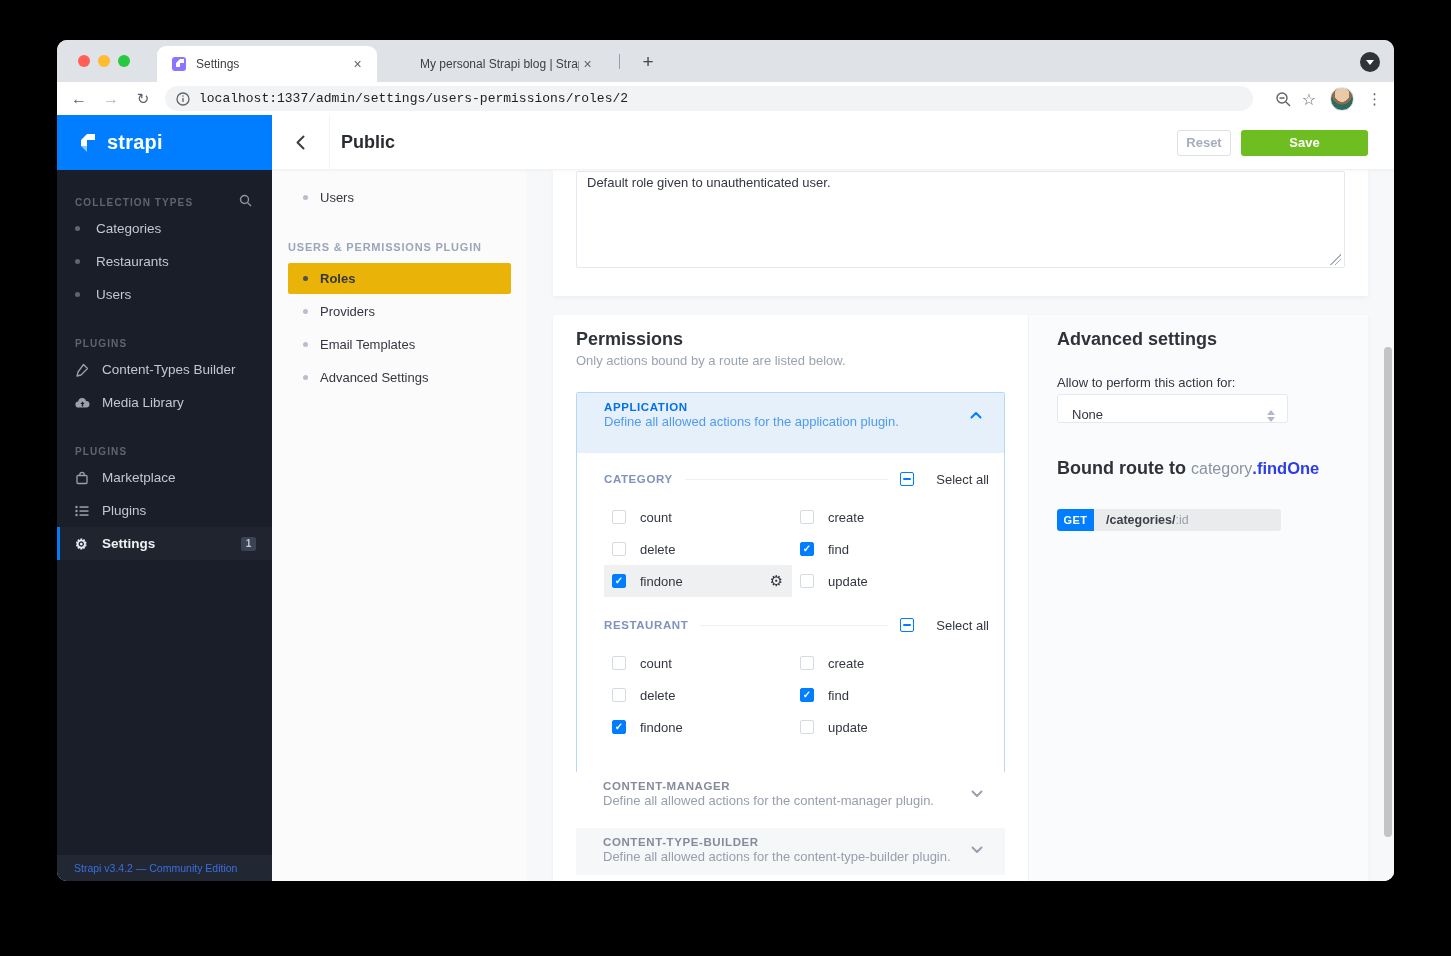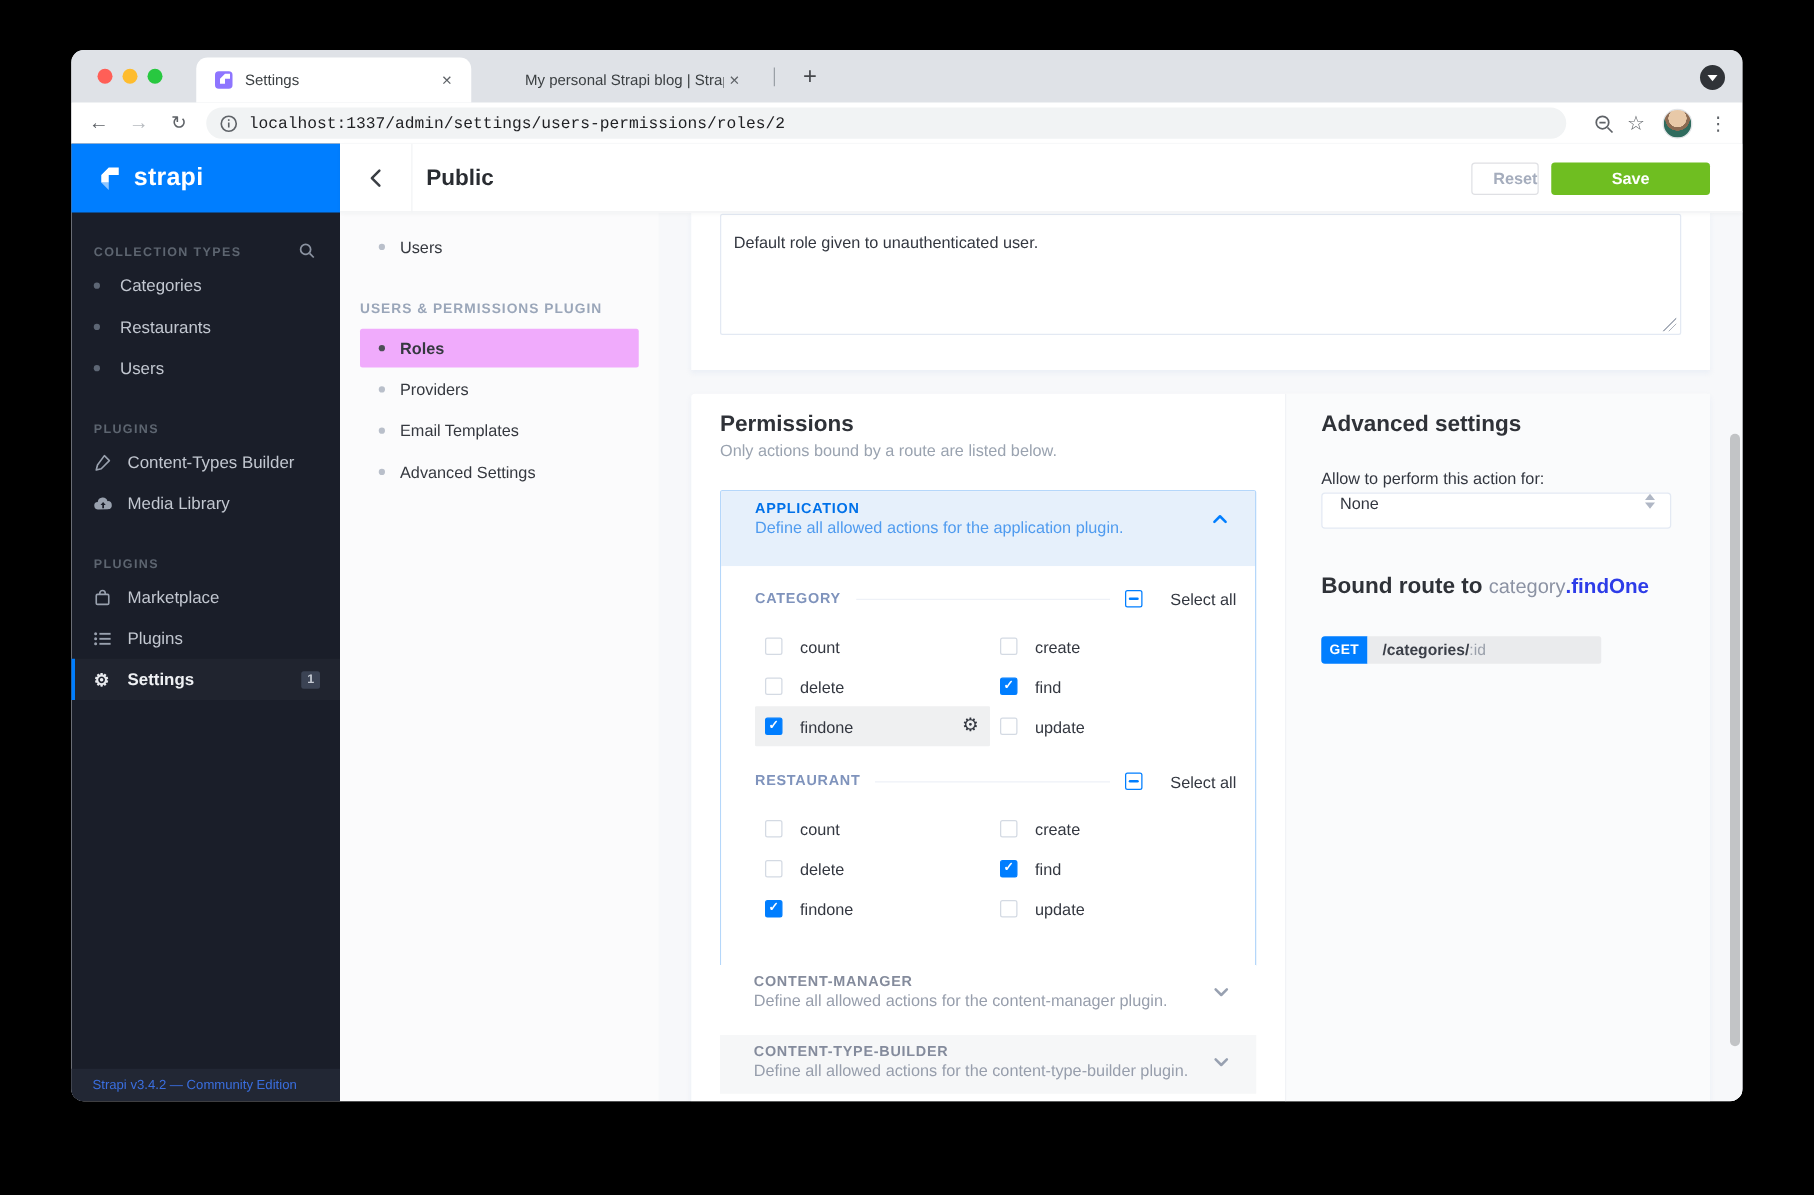--- a/index.html
+++ b/index.html
@@ -69,41 +69,41 @@
                 display:flex; align-items:center; padding-left:17px; font-size:10.5px; color:#3a6ede; }
 
   
   .ahead { position:absolute; left:215px; right:0; top:0; height:55px; background:#fff;
            border-bottom:1px solid #f1f2f4; box-shadow:0 1px 3px rgba(30,40,60,.04); z-index:5; }
   .backbox { position:absolute; left:0; top:0; width:58px; height:55px; border-right:1px solid #f2f3f5;
              display:flex; align-items:center; justify-content:center; }
   .ahead .ttl { position:absolute; left:69px; top:17px; font-size:18px; font-weight:bold; color:#292c31; }
   .btn-reset { position:absolute; right:163px; top:15px; width:54px; height:26px; background:#fff;
                border:1px solid #dfe0e4; border-radius:3px; font-size:13px; font-weight:bold; color:#a5adbd;
-               text-align:right; line-height:24px; }
+               text-align:center; line-height:24px; }
   .btn-save { position:absolute; right:26px; top:15px; width:127px; height:26px; background:#6fbe21;
               border-radius:3px; font-size:13px; font-weight:bold; color:#fff; text-align:center; line-height:26px; }
 
   
   .snav { position:absolute; left:215px; top:55px; width:255px; bottom:0; background:#fbfbfc; }
   .snav-item { display:flex; align-items:center; height:31px; margin:0 16px 2px 16px; padding-left:15px;
                font-size:13px; color:#35383f; border-radius:2px; }
   .snav-item .dot { width:5px; height:5px; border-radius:50%; background:#b9bfca; margin-right:12px; }
-  .snav-item.active { background:#f0abfc; font-weight:bold; }
+  .snav-item.active { background:#eab308; font-weight:bold; }
   .snav-item.active .dot { background:#4c4f56; }
   .snav-h { margin:28px 16px 10px 16px; font-size:11px; font-weight:bold; letter-spacing:.8px; color:#9aa6b9; }
   .snav-top { padding-top:12px; }
 
   
   .main { position:absolute; left:470px; top:55px; right:0; bottom:0; background:#f7f8fa; overflow:hidden; }
   .card { position:absolute; background:#fff; box-shadow:0 2px 4px rgba(227,233,243,.6); }
   .card1 { left:26px; width:815px; top:0; height:126px; }
   .descbox { position:absolute; left:23px; top:1px; width:769px; height:97px; border:1px solid #e3e9f3;
              border-radius:2px; font-family:"Liberation Sans",sans-serif; font-size:13px; color:#333740;
-             padding:14px 10px; resize:none; background:#fff; }
+             padding:3px 10px; resize:none; background:#fff; }
   .resize-grip { position:absolute; left:777px; top:84px; width:11px; height:11px;
       background:linear-gradient(135deg, transparent 0 50%, #aab0bb 50% 55%, transparent 55% 70%, #aab0bb 70% 75%, transparent 75%); }
 
   .card2 { left:26px; width:815px; top:145px; height:696px; border-radius:3px 3px 0 0; }
   .permzone { position:absolute; left:0; top:0; width:475px; bottom:0; }
   .advzone { position:absolute; left:475px; top:0; right:0; bottom:0; background:#fafbfc; border-left:1px solid #f1f3f6; }
 
   .perm-title { position:absolute; left:23px; top:14px; font-size:18px; font-weight:bold; color:#2f3238; }
   .perm-sub { position:absolute; left:23px; top:38px; font-size:13px; color:#9aa3b0; }
 
@@ -136,22 +136,22 @@
 
   .acc-flat { position:absolute; left:23px; width:429px; padding:8px 0 0 27px; }
   .acc-flat .nm { font-size:11.5px; font-weight:bold; letter-spacing:.6px; color:#848b9c; }
   .acc-flat .ds { font-size:13px; color:#979eac; margin-top:1px; }
   .acc-cm { top:457px; height:46px; background:#fff; }
   .acc-ctb { top:513px; height:47px; background:#f6f7f8; }
   .flat-chev { position:absolute; right:22px; top:18px; }
 
   .adv-title { position:absolute; left:28px; top:14px; font-size:18px; font-weight:bold; color:#2f3238; }
   .adv-lbl { position:absolute; left:28px; top:60px; font-size:13px; color:#333740; }
-  .adv-select { position:absolute; left:28px; top:79px; width:280px; height:29px; background:#fff;
-                border:1px solid #e3e9f3; border-radius:3px; display:flex; align-items:flex-start; padding:0 12px 0 14px; }
+  .adv-select { position:absolute; left:28px; top:79px; width:231px; height:29px; background:#fff;
+                border:1px solid #e3e9f3; border-radius:3px; display:flex; align-items:flex-end; padding:0 12px 0 14px; }
   .adv-select .val { font-size:13px; color:#333740; flex:1; }
   .stepper { display:flex; flex-direction:column; gap:2px; }
   .stepper .up { width:0; height:0; border-left:4px solid transparent; border-right:4px solid transparent; border-bottom:5px solid #b0b7c5; }
   .stepper .dn { width:0; height:0; border-left:4px solid transparent; border-right:4px solid transparent; border-top:5px solid #b0b7c5; }
 
   .bound { position:absolute; left:28px; top:143px; font-size:18px; font-weight:bold; color:#2f3238; white-space:nowrap; }
   .bound .ctrl { font-size:16px; font-weight:normal; color:#8b92a3; }
   .bound .act { font-size:16.5px; font-weight:bold; color:#2d3ce8; }
 
   .routebar { position:absolute; left:28px; top:194px; height:22px; display:flex; }

